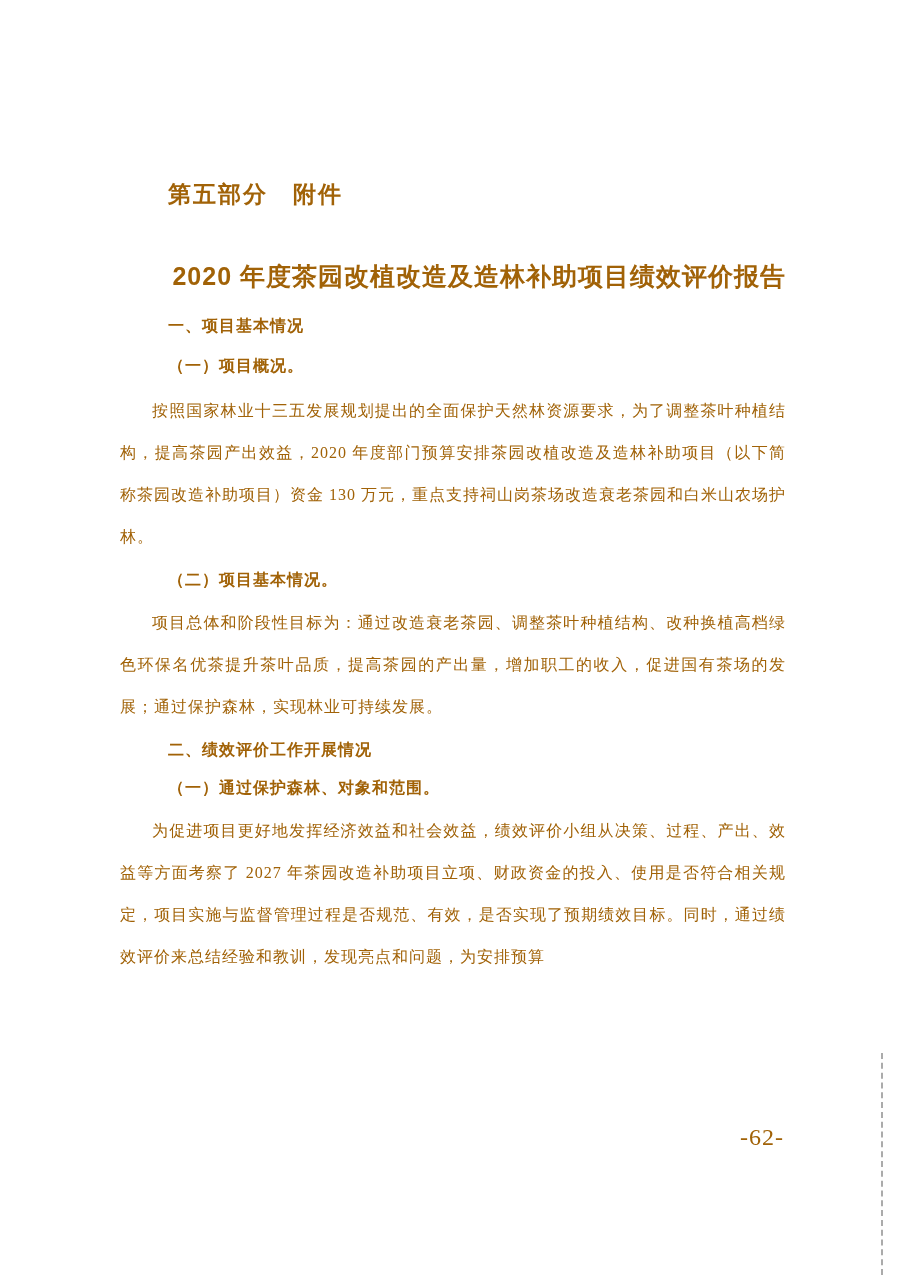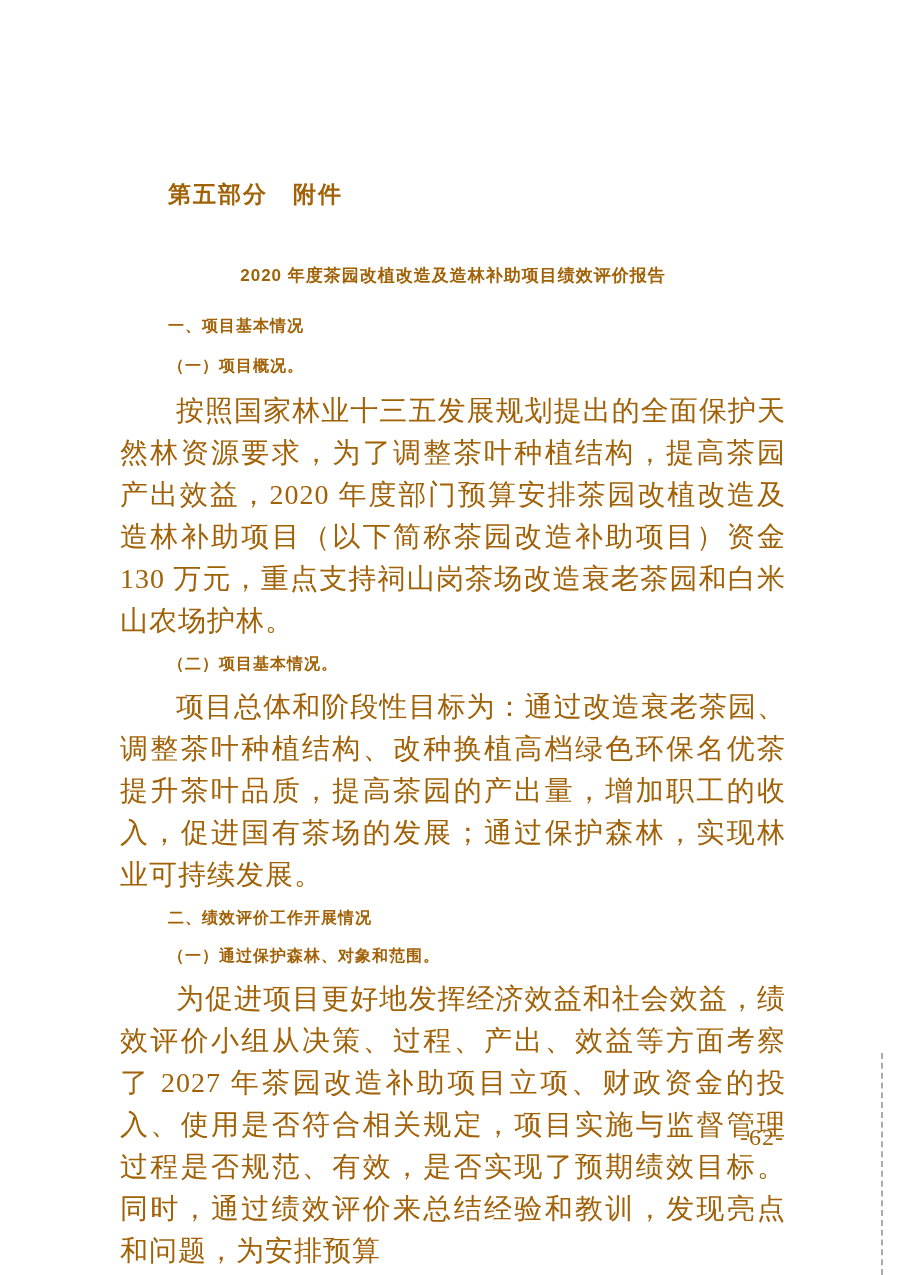--- a/index.html
+++ b/index.html
@@ -26,38 +26,38 @@
   .part-label {
     margin: 0 0 0 48px;
     font-family: "Liberation Sans", "DejaVu Sans", sans-serif;
     font-weight: 600;
     font-size: 23px;
     line-height: 24px;
     letter-spacing: 2px;
   }
   .doc-title {
     margin: 56px 0 0 0;
-    text-align: center;
+    text-align: right;
     font-family: "Liberation Sans", "DejaVu Sans", sans-serif;
     font-weight: 700;
-    font-size: 17px;
+    font-size: 25px;
     line-height: 28px;
     letter-spacing: 1px;
   }
   .h1, .h2 {
     margin: 0 0 0 48px;
     font-family: "Liberation Sans", "DejaVu Sans", sans-serif;
     font-weight: 700;
     font-size: 16px;
     line-height: 24px;
     letter-spacing: 1px;
   }
   .para {
     margin: 0;
-    font-size: 28px;
+    font-size: 16px;
     line-height: 42px;
     text-indent: 2em;
     text-align: justify;
     text-justify: inter-ideograph;
     letter-spacing: 1px;
   }
   
   .b0 { margin-top: 24px; }   
   .b1 { margin-top: 16px; }   
   .b2 { margin-top: 12px; }   

